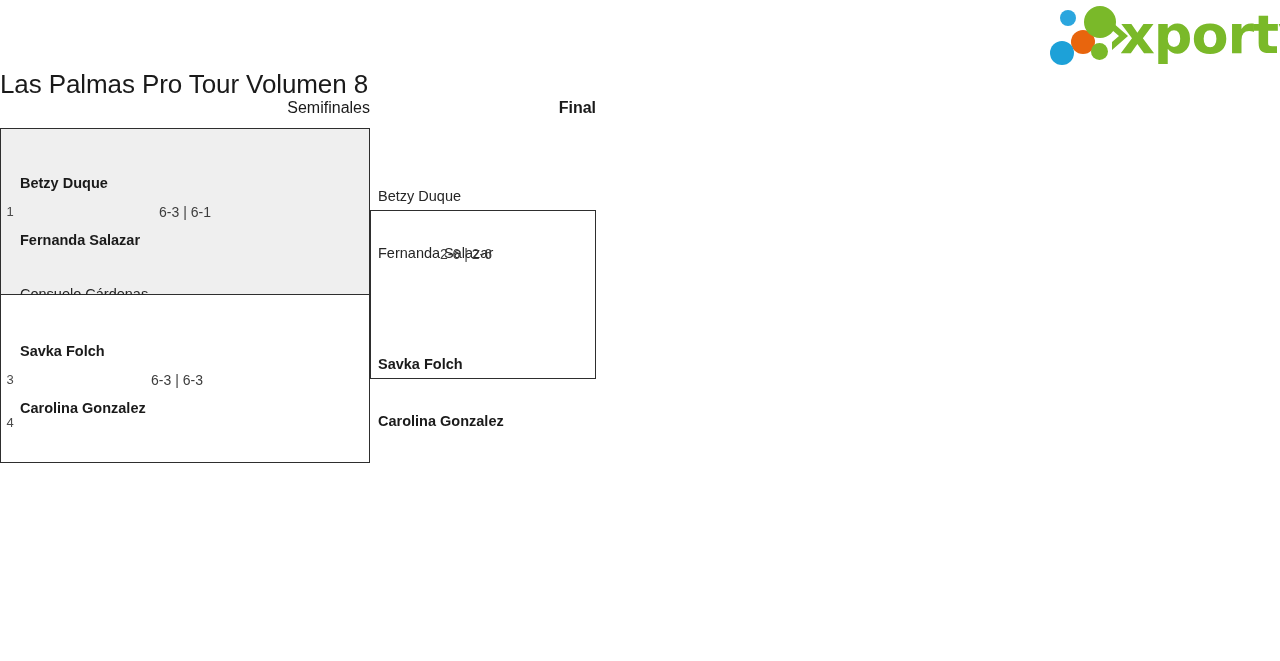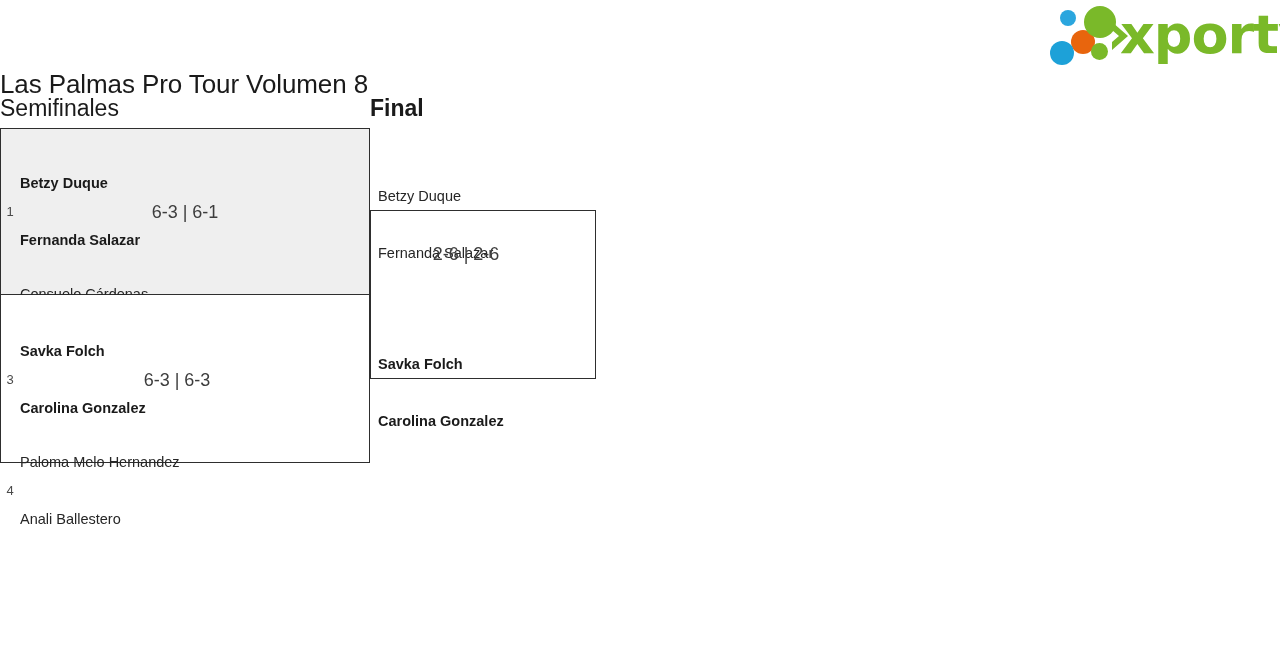--- a/index.html
+++ b/index.html
@@ -73,24 +73,24 @@
     line-height: 58px;
     font-weight: 700;
     color: #7ab929;
     letter-spacing: -1px;
     font-family: "DejaVu Sans", sans-serif;
   }
 
   
   .round-header {
     position: absolute;
-    font-size: 23px;
+    font-size: 16px;
     line-height: 22px;
     color: #1a1a1a;
-    text-align: left;
+    text-align: right;
     font-weight: 400;
   }
   .round-header-semis { left: 0px;   top: 97px; width: 370px; }
   .round-header-final { left: 370px; top: 97px; width: 226px; font-weight: bold; }
 
   
   .bracket { position: absolute; left: 0; top: 0; }
 
   .match-box {
     position: absolute;
@@ -149,21 +149,21 @@
   .final-comp {
     position: absolute;
     padding-left: 8px;
   }
   .final-top    { left: 370px; top: 149px; width: 218px; }
   .final-bottom { left: 370px; top: 317px; width: 218px; }
 
   
   .score {
     position: absolute;
-    font-size: 18px;
+    font-size: 14px;
     line-height: 18px;
     color: #3d3d3d;
     text-align: center;
   }
   .score-semi-1 { left: 20px;  top: 203px; width: 330px; }
   .score-semi-2 { left: 12px;  top: 371px; width: 330px; }
   .score-final  { left: 370px; top: 245px; width: 192px; }
 </style>
 </head>
 <body>
@@ -222,24 +222,20 @@
     <span class="players winner">
       <span class="player-line">Savka Folch</span>
       <span class="player-line">Carolina Gonzalez</span>
     </span>
   </div>
 
   <div class="score score-semi-2">6-3 | 6-3</div>
 
   <div class="competitor semi2-bottom">
     <span class="seed">4</span>
-    <span class="players">
-      <span class="player-line">Paloma Melo Hernandez</span>
-      <span class="player-line">Anali Ballestero</span>
-    </span>
   </div>
 
   <div class="match-box match-final"></div>
 
   <div class="final-comp final-top">
     <span class="players">
       <span class="player-line">Betzy Duque</span>
       <span class="player-line">Fernanda Salazar</span>
     </span>
   </div>

